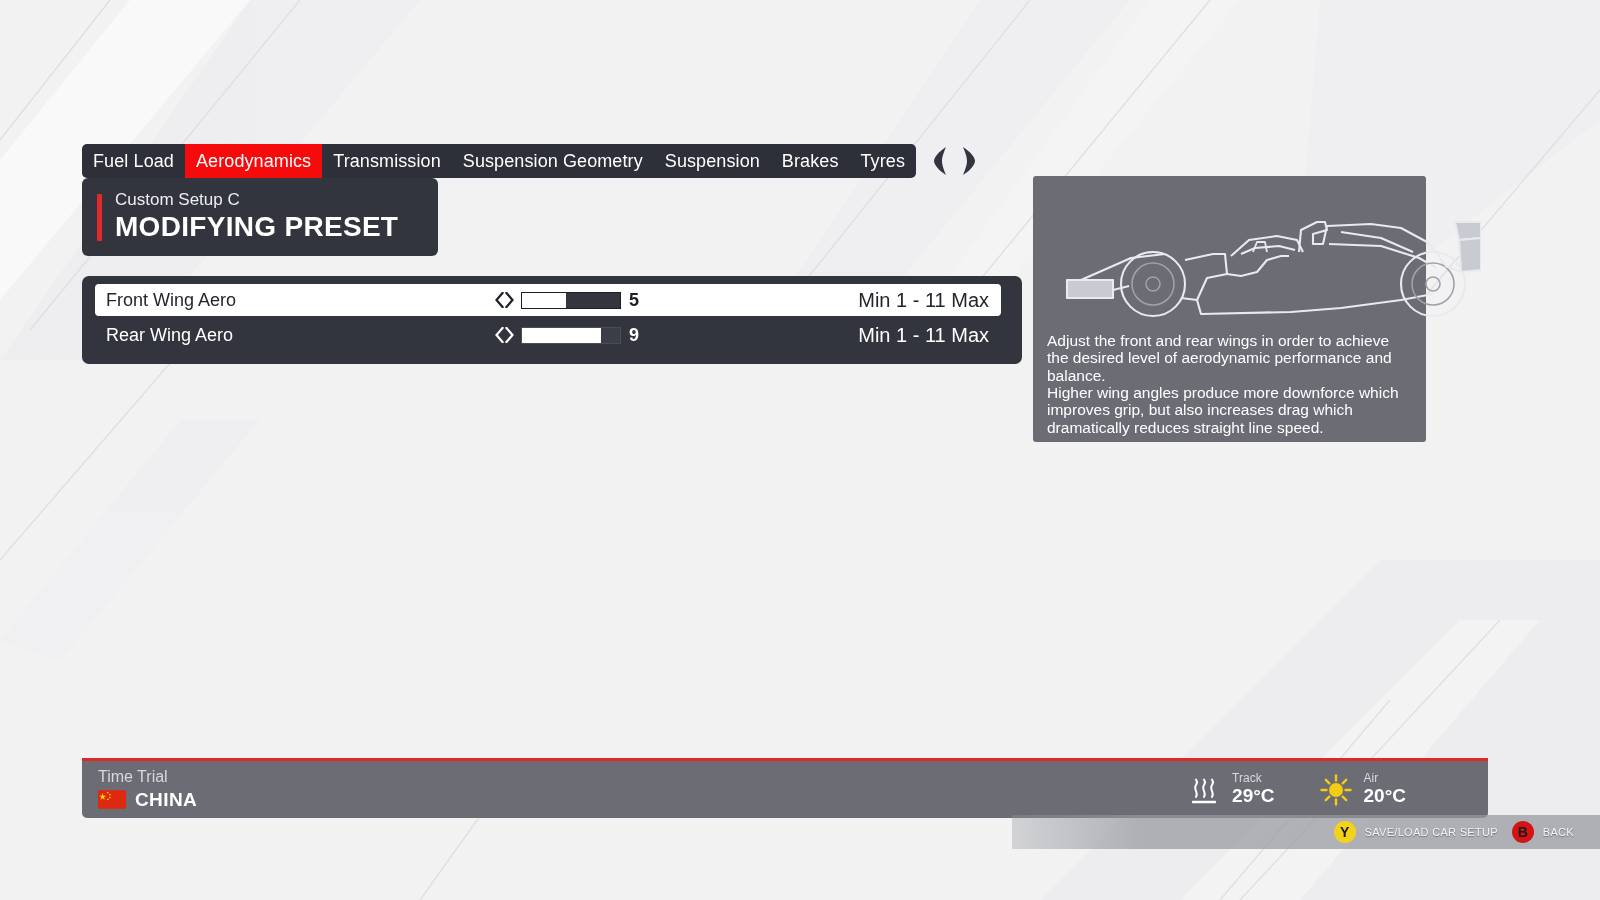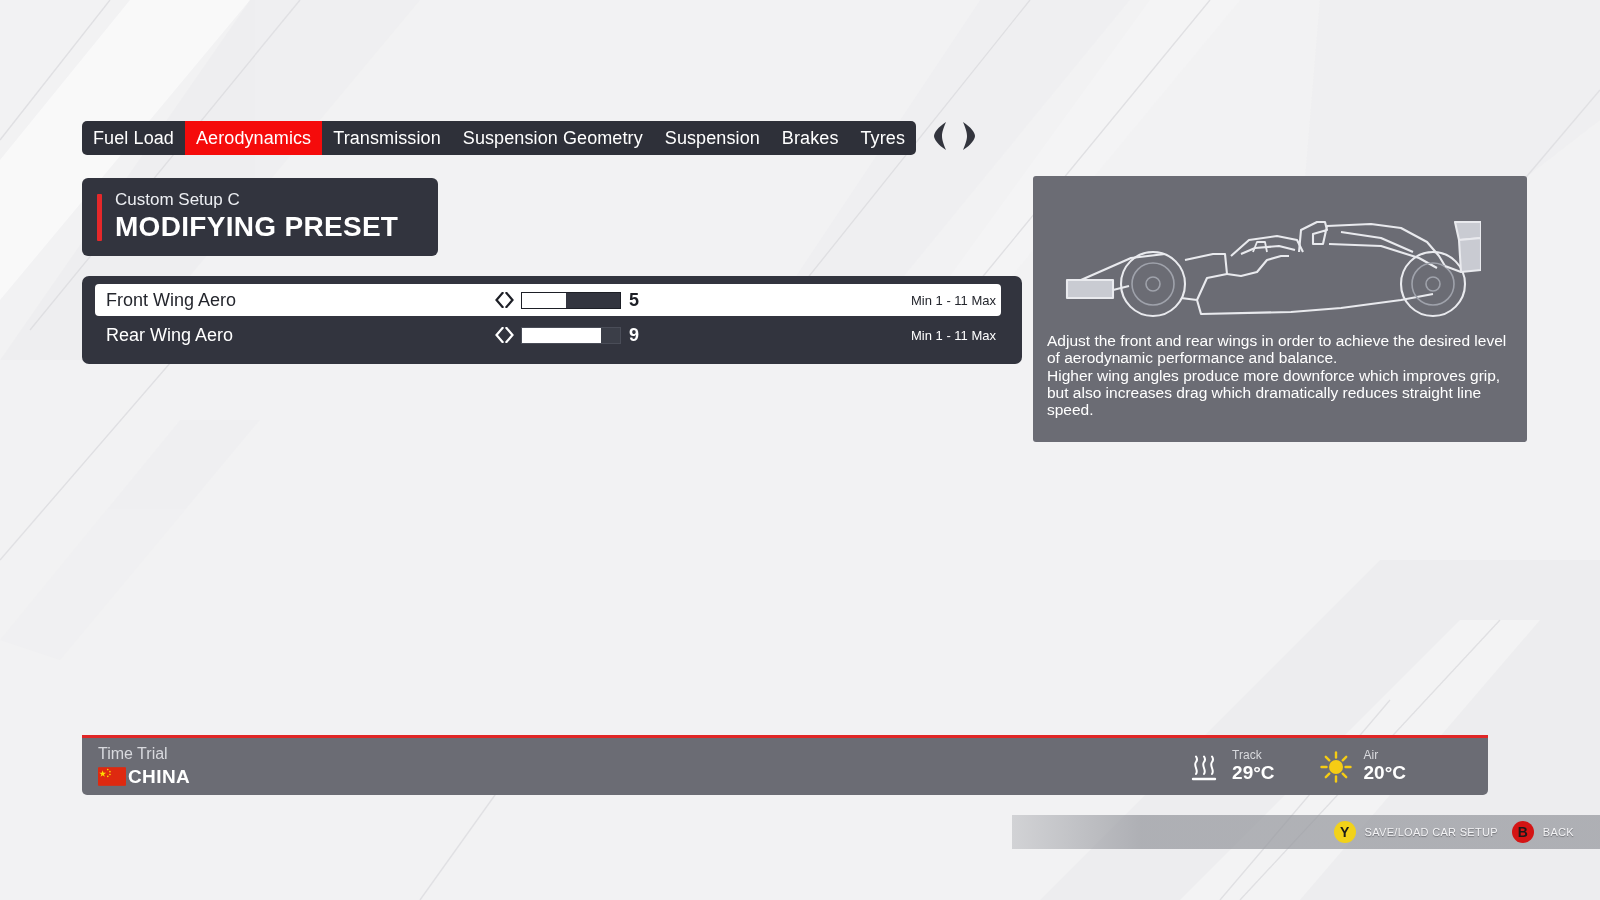--- a/index.html
+++ b/index.html
@@ -8,22 +8,22 @@
     font-family:"Liberation Sans", sans-serif;
     background:#f2f2f3;
     position:relative;
   }
   
   #bg-layer { position:absolute; inset:0; overflow:hidden; }
   #bg-layer svg { position:absolute; inset:0; }
 
   
   #tabbar-wrap {
-    position:absolute; left:82px; top:121px;
-    display:flex; align-items:flex-start; gap:0;
+    position:absolute; left:82px; top:144px;
+    display:flex; align-items:center; gap:0;
   }
   #tabbar {
     display:flex; align-items:stretch;
     background:#2e3039; border-radius:5px; overflow:hidden;
     height:34px;
   }
   .tab {
     display:flex; align-items:center;
     padding:0 11px;
     color:#ffffff; font-size:18px; letter-spacing:.1px;
@@ -83,51 +83,51 @@
     position:relative; overflow:hidden;
   }
   .unselected .bar-track { border-color:#4a4d58; background:#3b3e48; }
   .bar-fill { position:absolute; left:0; top:0; bottom:0; background:#ffffff; }
   .bar-value {
     font-size:18px; margin-left:7px; min-width:14px;
   }
   .selected .bar-value { color:#1d1f26; }
   .unselected .bar-value { color:#ffffff; }
   .row-range {
-    position:absolute; right:5px; font-size:13px; white-space:nowrap;
+    position:absolute; right:12px; font-size:20px; white-space:nowrap;
   }
   .selected .row-range { color:#24262d; }
   .unselected .row-range { color:#ffffff; }
 
   
   #info-panel {
     position:absolute; left:1033px; top:176px;
-    width:494px; height:266px;
+    width:393px; height:266px;
     background:#6b6c74; border-radius:3px;
     display:flex; flex-direction:column;
   }
   #car-figure { height:152px; position:relative; }
   #car-figure svg { position:absolute; left:8px; top:6px; }
   #info-text {
     padding:4px 14px 0 14px;
     color:#ffffff; font-size:15.5px; line-height:1.12;
   }
   #info-text p { margin-bottom:0; }
 
   
   #status-bar {
-    position:absolute; left:82px; top:735px;
+    position:absolute; left:82px; top:758px;
     width:1406px; height:60px;
     background:#6b6c74; border-top:3px solid #e02626;
     border-radius:0 0 5px 5px;
     display:flex; align-items:center; justify-content:space-between;
   }
   #status-left { padding-left:16px; }
   #event-mode { color:#d8d9de; font-size:16px; line-height:1.15; }
-  #event-row { display:flex; align-items:center; gap:2px; margin-top:2px; }
+  #event-row { display:flex; align-items:center; gap:9px; margin-top:2px; }
   #flag { width:28px; height:19px; border-radius:1px; }
   #event-name { color:#ffffff; font-size:19px; font-weight:bold; letter-spacing:.4px; }
   #status-right { display:flex; align-items:center; gap:44px; padding-right:82px; }
   .temp-block { display:flex; align-items:center; gap:11px; }
   .temp-icon { width:34px; height:34px; }
   .temp-label { color:#d9dade; font-size:12px; line-height:1.2; }
   .temp-value { color:#ffffff; font-size:19px; font-weight:bold; line-height:1.2; }
 
   
   #prompt-bar {

